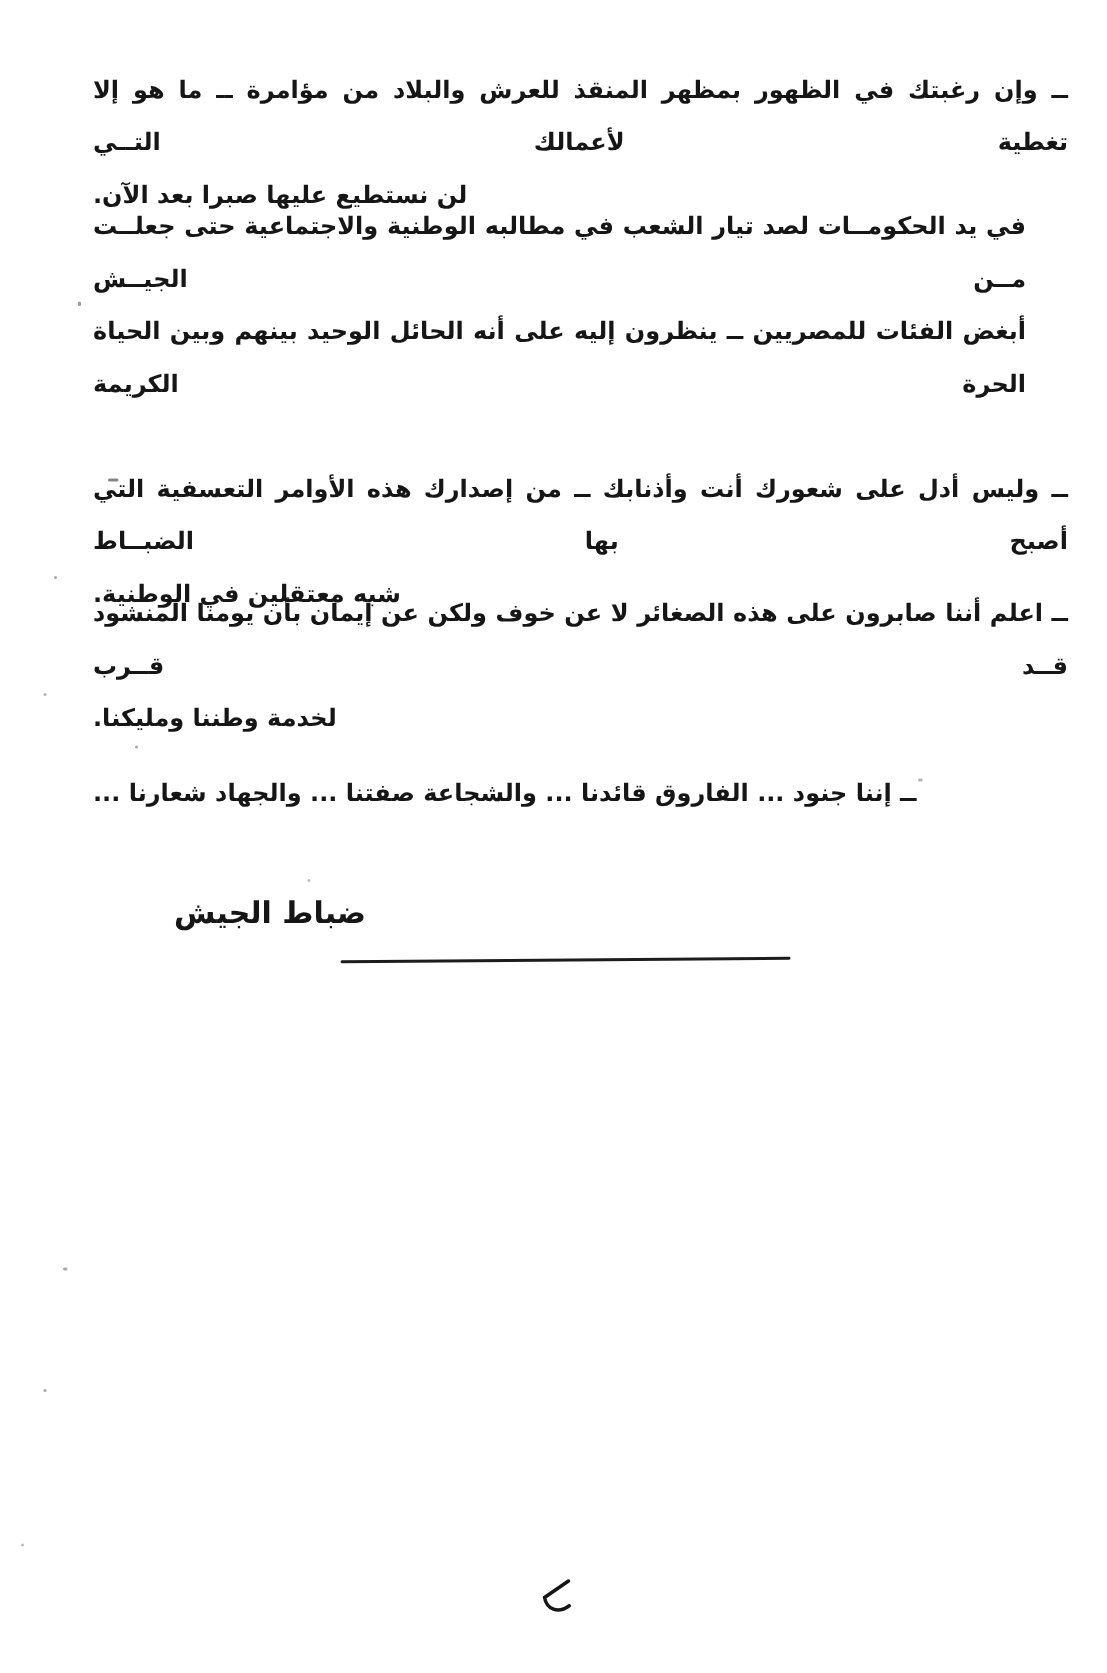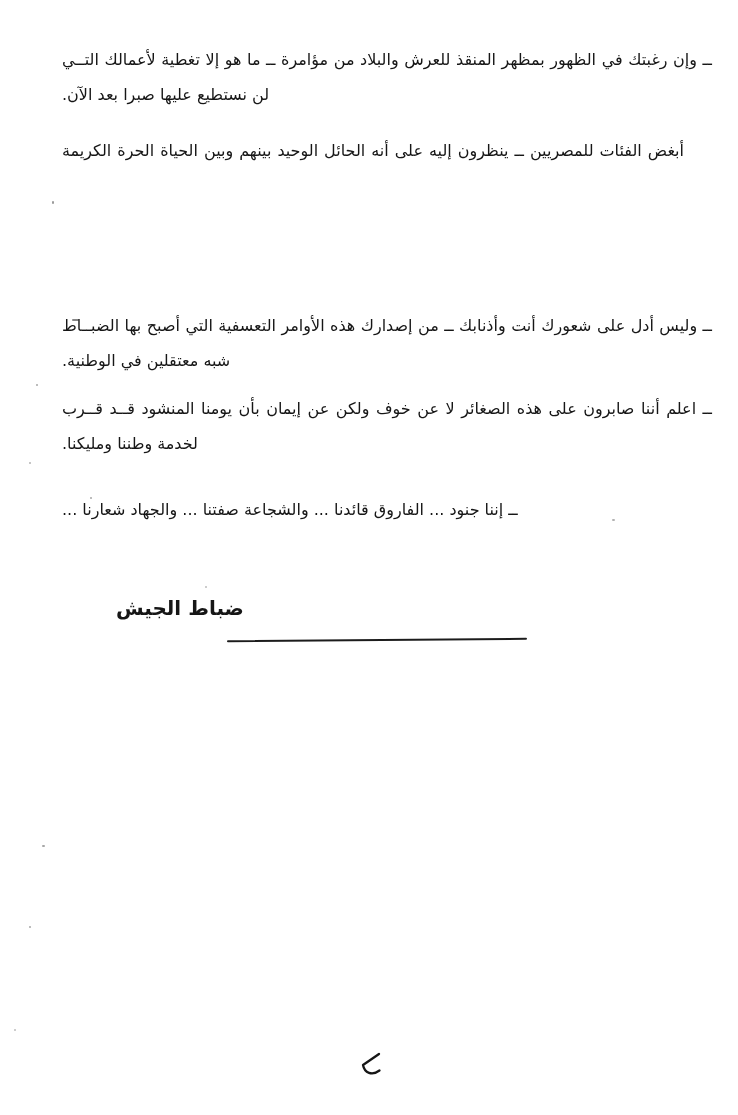--- a/index.html
+++ b/index.html
@@ -22,21 +22,21 @@
     background: #ffffff;
   }
   .para {
     position: absolute;
     right: 26px;
     width: 650px;
     direction: rtl;
   }
   .line {
     font-size: 16px;
-    font-weight: 400;
+    font-weight: 700;
     line-height: 35px;
     color: #161616;
     letter-spacing: 0px;
     direction: rtl;
   }
   
   .justify {
     text-align: justify;
     text-align-last: justify;
   }
@@ -85,34 +85,35 @@
 <body>
 
 <div class="page">
 
   <div class="para" style="top:42px">
     <div class="line justify">ــ وإن رغبتك في الظهور بمظهر المنقذ للعرش والبلاد من مؤامرة ــ ما هو إلا تغطية لأعمالك التــي</div>
     <div class="line cont endline">لن نستطيع عليها صبرا بعد الآن.</div>
   </div>
 
   <div class="para" style="top:133px">
+    <div class="line cont justify">في يد الحكومــات لصد تيار الشعب في مطالبه الوطنية والاجتماعية حتى جعلــت مــن الجيــش</div>
     <div class="line cont justify">أبغض الفئات للمصريين ــ ينظرون إليه على أنه الحائل الوحيد بينهم وبين الحياة الحرة الكريمة</div>
   </div>
 
   <div class="para" style="top:308px">
     <div class="line justify">ــ وليس أدل على شعورك أنت وأذنابك ــ من إصدارك هذه الأوامر التعسفية التي أصبح بها الضبــاط</div>
     <div class="line cont endline">شبه معتقلين في الوطنية.</div>
   </div>
 
   <div class="para" style="top:391px">
     <div class="line justify">ــ اعلم أننا صابرون على هذه الصغائر لا عن خوف ولكن عن إيمان بأن يومنا المنشود قــد قــرب</div>
     <div class="line cont endline">لخدمة وطننا ومليكنا.</div>
   </div>
 
-  <div class="para" style="top:492px">
+  <div class="para" style="top:511px">
     <div class="line endline">ــ إننا جنود ... الفاروق قائدنا ... والشجاعة صفتنا ... والجهاد شعارنا ...</div>
   </div>
 
   <div class="signature">ضباط الجيش</div>
   <div class="signature-rule"></div>
 
   <div class="page-mark" role="img" aria-label="٢">
     <svg width="26" height="32" viewBox="0 0 26 32" aria-hidden="true">
       <path d="M21 4 L5 15 C6.5 23 14 26 21.5 20.5" fill="none" stroke="#161616" stroke-width="2.3" stroke-linecap="round" stroke-linejoin="round"></path>
     </svg>

